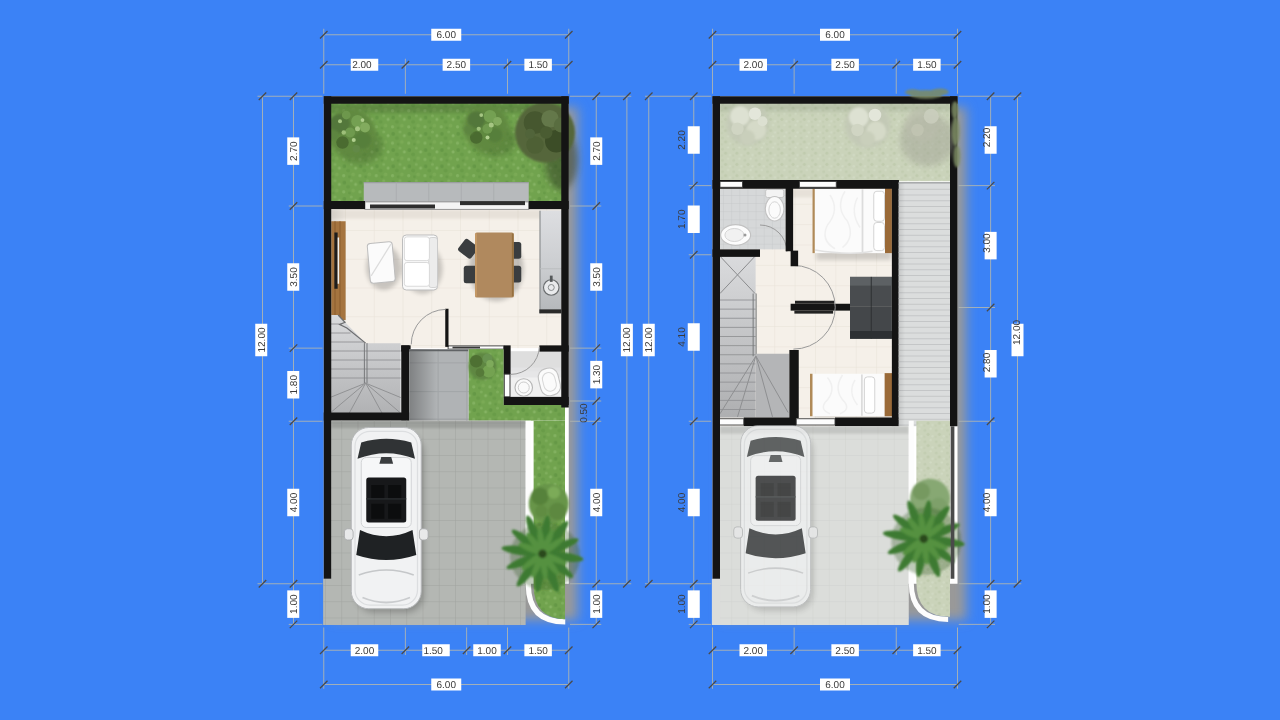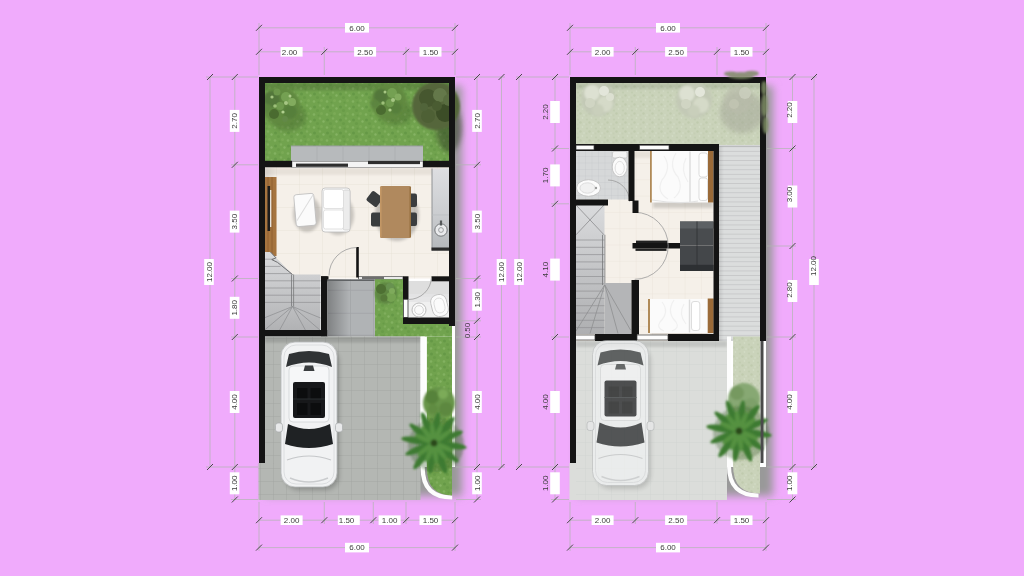--- a/index.html
+++ b/index.html
@@ -1,16 +1,16 @@
 <!DOCTYPE html>
 <html><head>
 <meta charset="utf-8">
 <style>
 html,body{margin:0;padding:0;background:#fff}
-#page{position:relative;width:1024px;height:576px;background:#f0abfc;font-family:"Liberation Sans",sans-serif;overflow:hidden}
+#page{position:relative;width:1024px;height:576px;background:#3b82f6;font-family:"Liberation Sans",sans-serif;overflow:hidden}
 svg{position:absolute;left:0;top:0}
 .dt{font-size:8px;fill:#3b3b3b;font-family:"Liberation Sans",sans-serif}
 </style>
 </head>
 <body>
 <div id="page">
 <svg width="1024" height="576" viewBox="0 0 1024 576">
 <defs>
 <linearGradient id="stairV" x1="0" y1="0" x2="0" y2="1">
 <stop offset="0" stop-color="#dadbdd"></stop>

